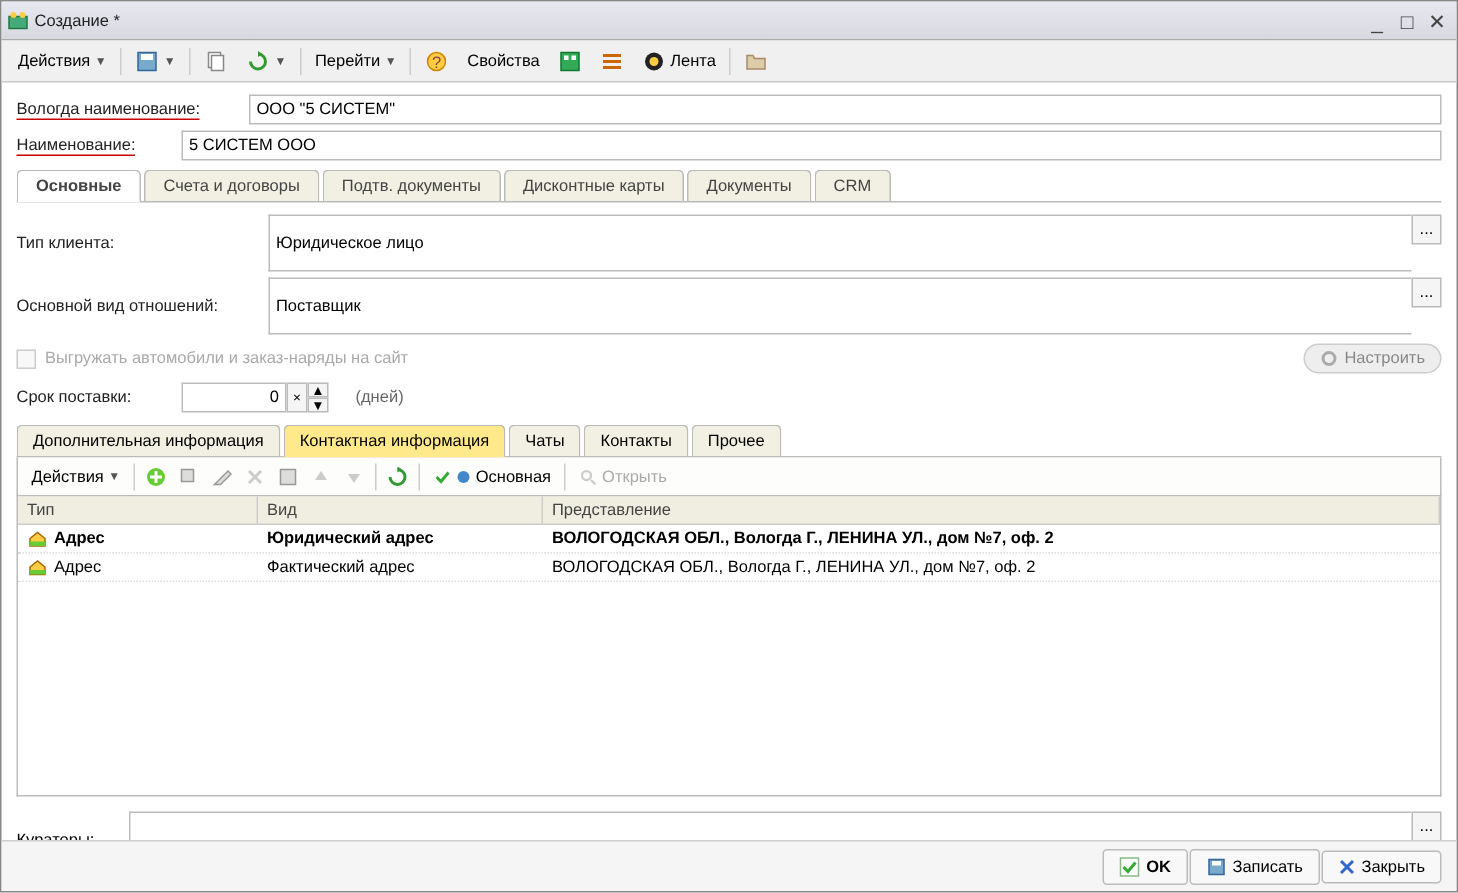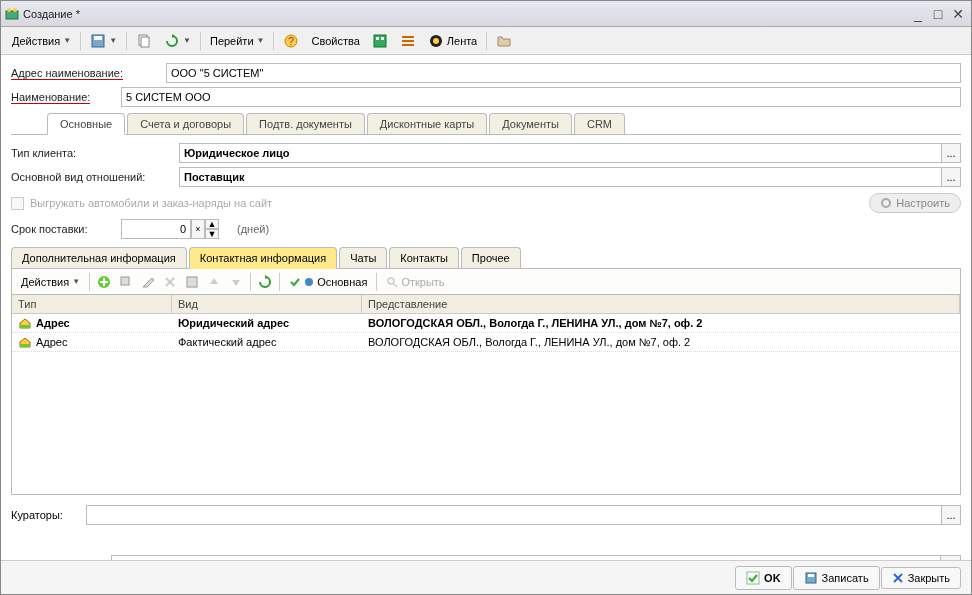--- a/index.html
+++ b/index.html
@@ -13,25 +13,25 @@
 .tb-btn { height: 22px; padding: 0 4px; display: flex; align-items: center; gap: 3px; border: 1px solid transparent; border-radius: 3px; cursor: pointer; }
 .tb-sep { width: 1px; height: 18px; background: #ccc; margin: 0 2px; }
 .dropdown-arrow { font-size: 8px; color: #555; }
 .content { padding: 8px 10px; }
 .form-row { display: flex; align-items: center; margin-bottom: 4px; }
 .form-label { width: 155px; color: #222; }
 .underline-red { border-bottom: 1px solid #c00; }
 .form-input { flex: 1; height: 20px; border: 1px solid #bbb; padding: 0 4px; background: #fff; }
 .tabs { display: flex; border-bottom: 1px solid #bbb; margin-top: 6px; margin-bottom: 8px; }
 .tab { padding: 4px 12px; background: #f2f0e2; border: 1px solid #bbb; border-bottom: none; border-radius: 4px 4px 0 0; margin-right: 2px; cursor: pointer; color: #444; }
-.tab.active { background: #fff; border-bottom: 1px solid #fff; margin-bottom: -1px; font-weight: normal; margin-left: 36px; }
+.tab.active { background: #fff; border-bottom: 1px solid #fff; margin-bottom: -1px; font-weight: bold; }
 .field-row { display: flex; align-items: center; margin-bottom: 4px; }
 .field-label { width: 168px; color: #222; }
 .combo { flex: 1; display: flex; }
-.combo input { flex: 1; height: 20px; border: 1px solid #bbb; border-right: none; padding: 0 4px; font-weight: bold; }
+.combo input { flex: 1; height: 38px; border: 1px solid #bbb; border-right: none; padding: 0 4px; }
 .combo-btn { width: 20px; height: 20px; border: 1px solid #bbb; background: #f5f5f5; display: flex; align-items: center; justify-content: center; cursor: pointer; font-size: 11px; }
 .checkbox-row { display: flex; align-items: center; margin: 6px 0; }
 .checkbox { width: 13px; height: 13px; border: 1px solid #ccc; background: #f8f8f8; margin-right: 6px; }
 .config-btn { margin-left: auto; padding: 3px 10px; background: #eee; border: 1px solid #ccc; border-radius: 10px; display: flex; align-items: center; gap: 4px; cursor: pointer; color: #888; }
 .spinner-row { display: flex; align-items: center; margin-bottom: 8px; }
 .spinner { display: flex; align-items: center; width:110px; }
 .spinner input { width: 70px; height: 20px; border: 1px solid #bbb; text-align: right; padding: 0 4px; }
 .spinner-btn { width: 14px; height: 20px; border: 1px solid #bbb; background: #f5f5f5; display: flex; align-items: center; justify-content: center; cursor: pointer; font-size: 9px; }
 .subtabs { display: flex; border-bottom: 1px solid #bbb; margin-bottom: 0; }
 .subtab { padding: 4px 10px; background: #f2f0e2; border: 1px solid #bbb; border-bottom: none; border-radius: 4px 4px 0 0; margin-right: 2px; cursor: pointer; }
@@ -146,21 +146,21 @@
   <div class="tb-sep"></div>
   <div class="tb-btn">
       <svg width="16" height="16">
         <path d="M2 4 L6 4 L7 6 L14 6 L14 13 L2 13 Z" fill="#dca" stroke="#a86"></path>
       </svg>
     </div>
 </div>
 
 <div class="content">
   <div class="form-row">
-    <div class="form-label"><span class="underline-red">Адрес наименование:</span></div>
+    <div class="form-label"><span class="underline-red">Вологда наименование:</span></div>
     <input class="form-input" value="ООО &quot;5 СИСТЕМ&quot;" style="">
   </div>
   <div class="form-row">
     <div class="form-label" style="width:110px"><span class="underline-red">Наименование:</span></div>
     <input class="form-input" value="5 СИСТЕМ ООО" style="">
   </div>
 
   <div class="tabs">
     <div class="tab active">Основные</div>
     <div class="tab">Счета и договоры</div>

